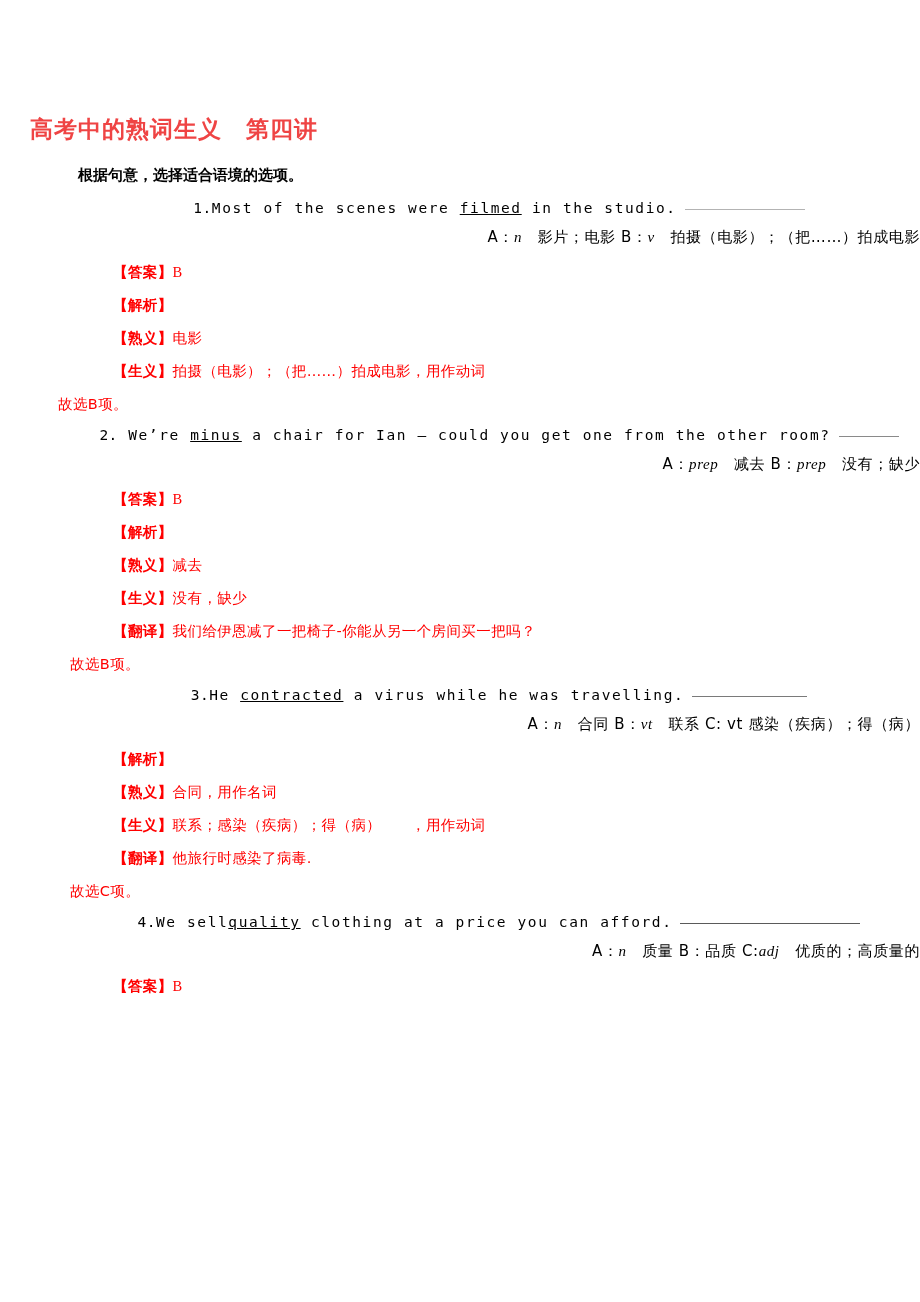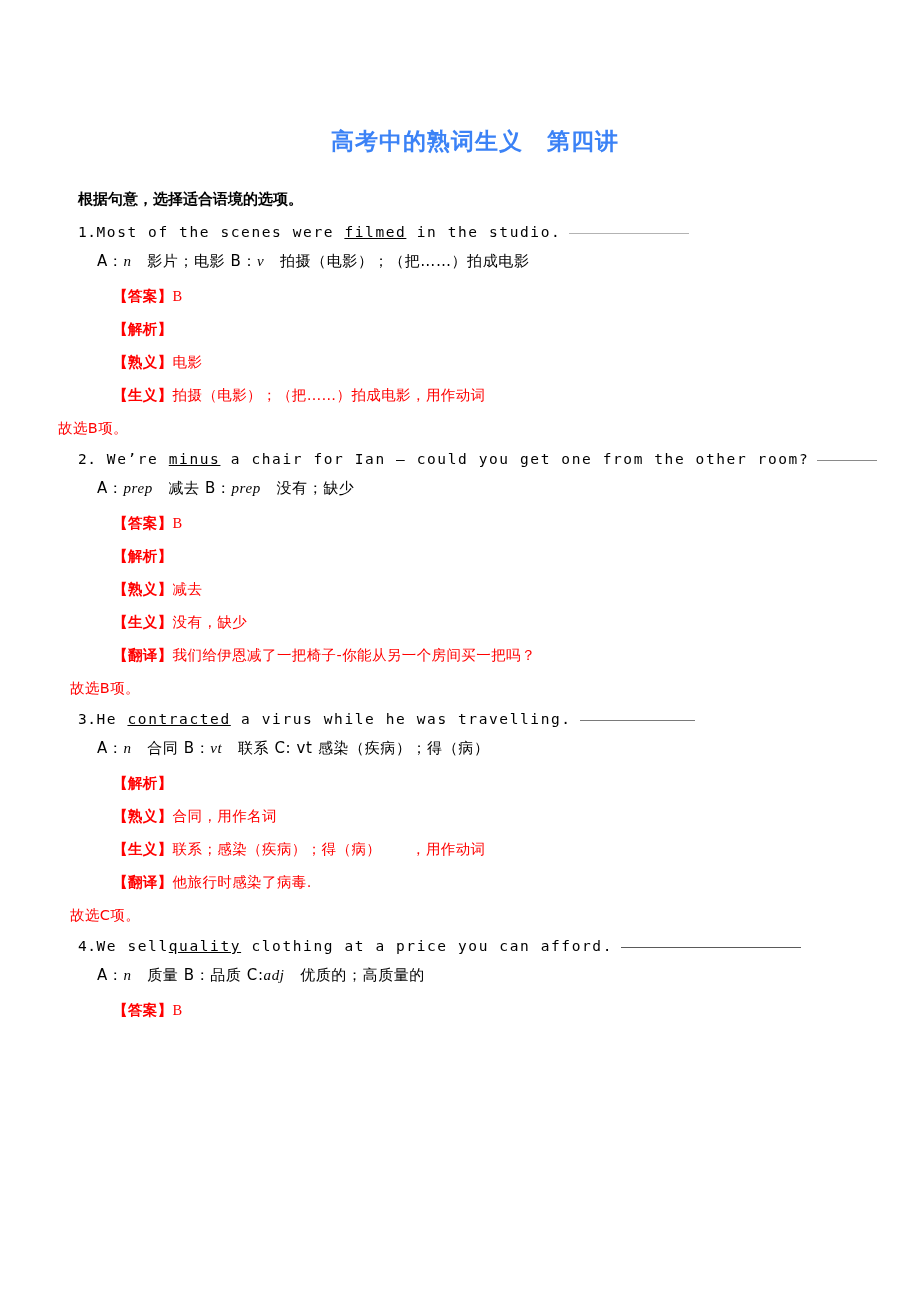--- a/index.html
+++ b/index.html
@@ -22,24 +22,24 @@
   }
   .doc {
     position: absolute;
     left: 0;
     top: 0;
     width: 920px;
   }
 
   
   .title {
-    margin: 12px;
+    margin: 0;
     padding: 112px 0 0 0;
-    text-align: center;
-    color: #3b82f6;
+    text-align: left;
+    color: #ef4444;
     font-family: "DejaVu Sans", "Liberation Sans", sans-serif;
     font-weight: bold;
     font-size: 23px;
     letter-spacing: 1px;
     line-height: 34px;
     text-indent: 30px;
   }
 
   
   .instruction {
@@ -59,20 +59,21 @@
   }
   .q-stem {
     margin: 0;
     padding: 9px 0 0 78px;
     font-family: "DejaVu Sans Mono", "Liberation Mono", monospace;
     font-size: 14.5px;
     line-height: 23px;
     letter-spacing: 1.6px;
     white-space: nowrap;
     color: #000000;
+    text-align: center;
   }
   .q-stem .num {
     letter-spacing: 0.5px;
   }
   .q-stem .keyword {
     text-decoration: underline;
   }
   .blank {
     display: inline-block;
     vertical-align: 3px;
@@ -87,20 +88,21 @@
 
   .q-options {
     margin: 0;
     padding: 5px 0 0 97px;
     font-family: "DejaVu Sans", "Liberation Sans", sans-serif;
     font-size: 15px;
     line-height: 25px;
     letter-spacing: 0.6px;
     white-space: nowrap;
     color: #000000;
+    text-align: right;
   }
   .q-options .pos {
     font-family: "Liberation Serif", "DejaVu Serif", serif;
     font-style: italic;
     font-size: 15px;
   }
 
   
   .exp {
     margin: 0;

